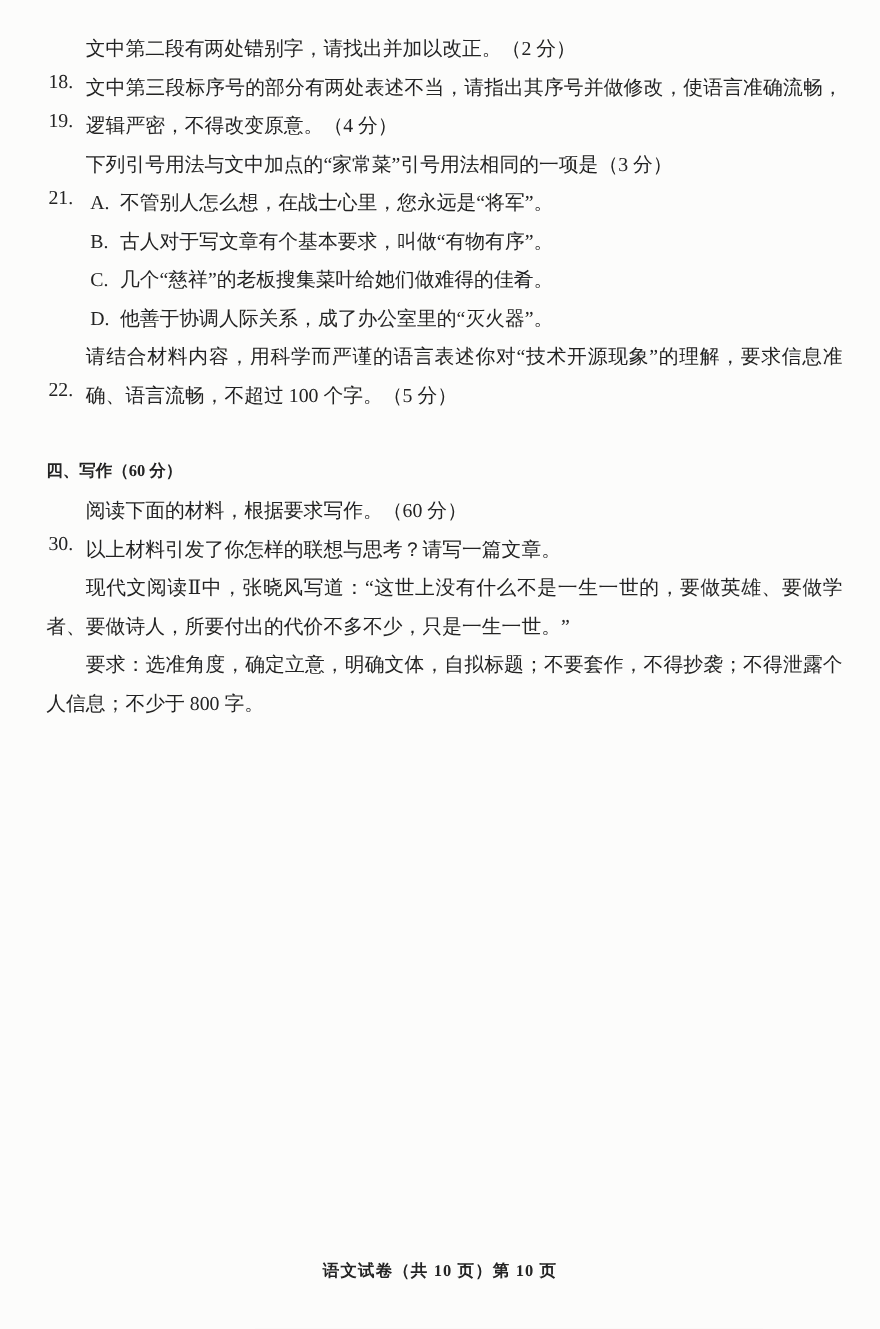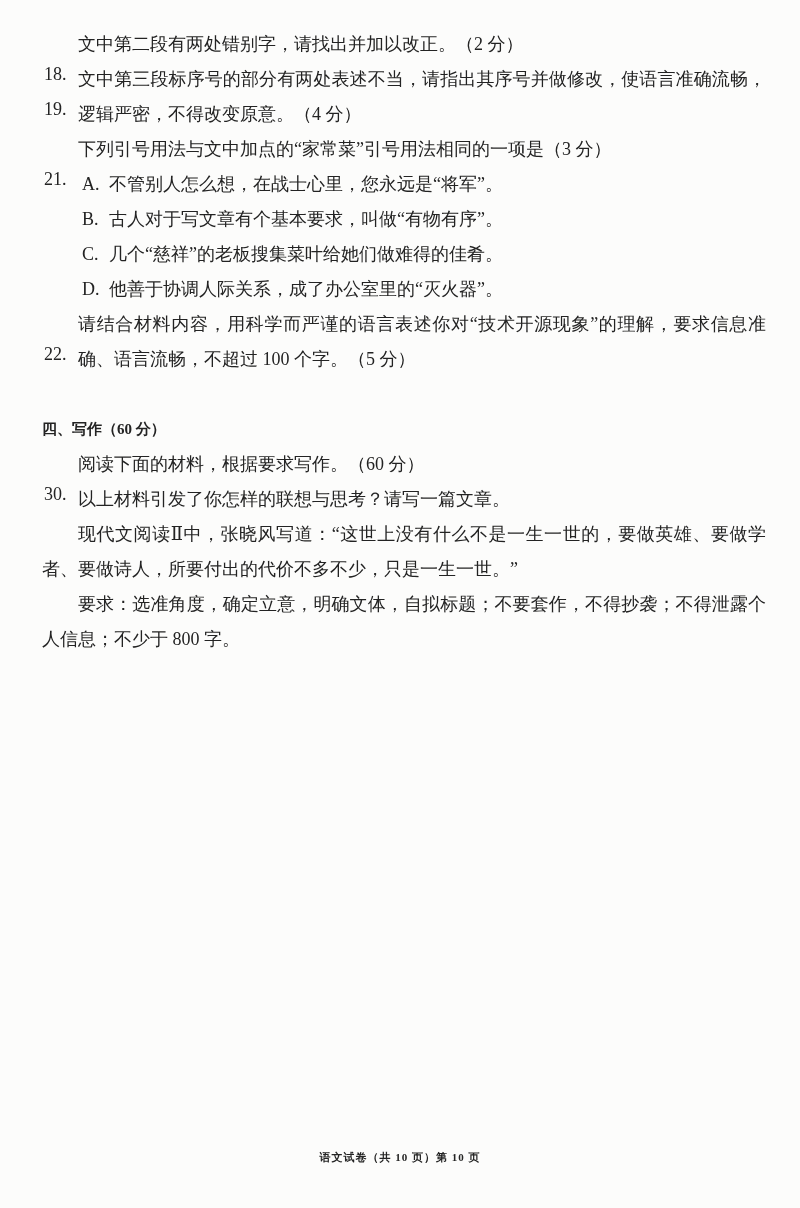--- a/index.html
+++ b/index.html
@@ -60,21 +60,21 @@
   .para-indent {
     margin: 0;
     text-indent: 2em;
   }
   .footer {
     position: absolute;
     left: 0;
     bottom: 43px;
     width: 100%;
     text-align: center;
-    font-size: 11px;
+    font-size: 15px;
     font-weight: bold;
     letter-spacing: 1px;
     color: #242424;
   }
 </style>
 </head>
 <body>
 
 <div class="page">
   <div class="content">

